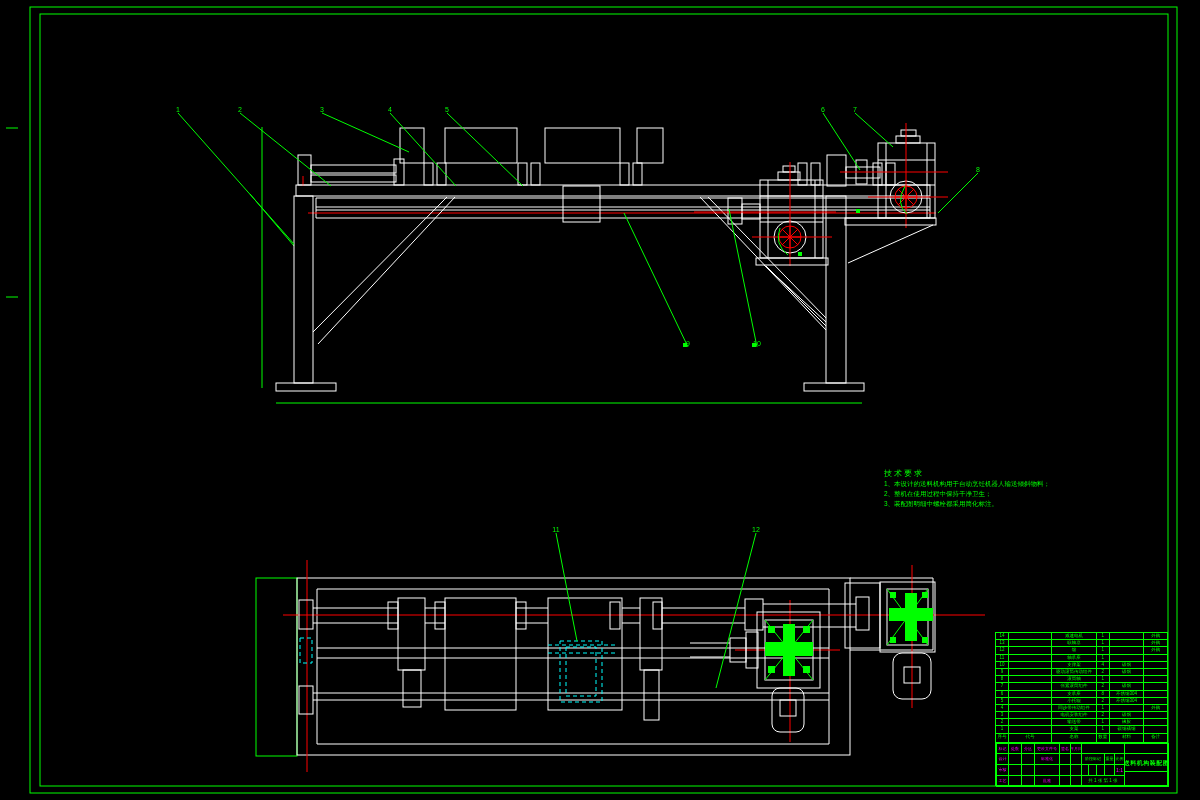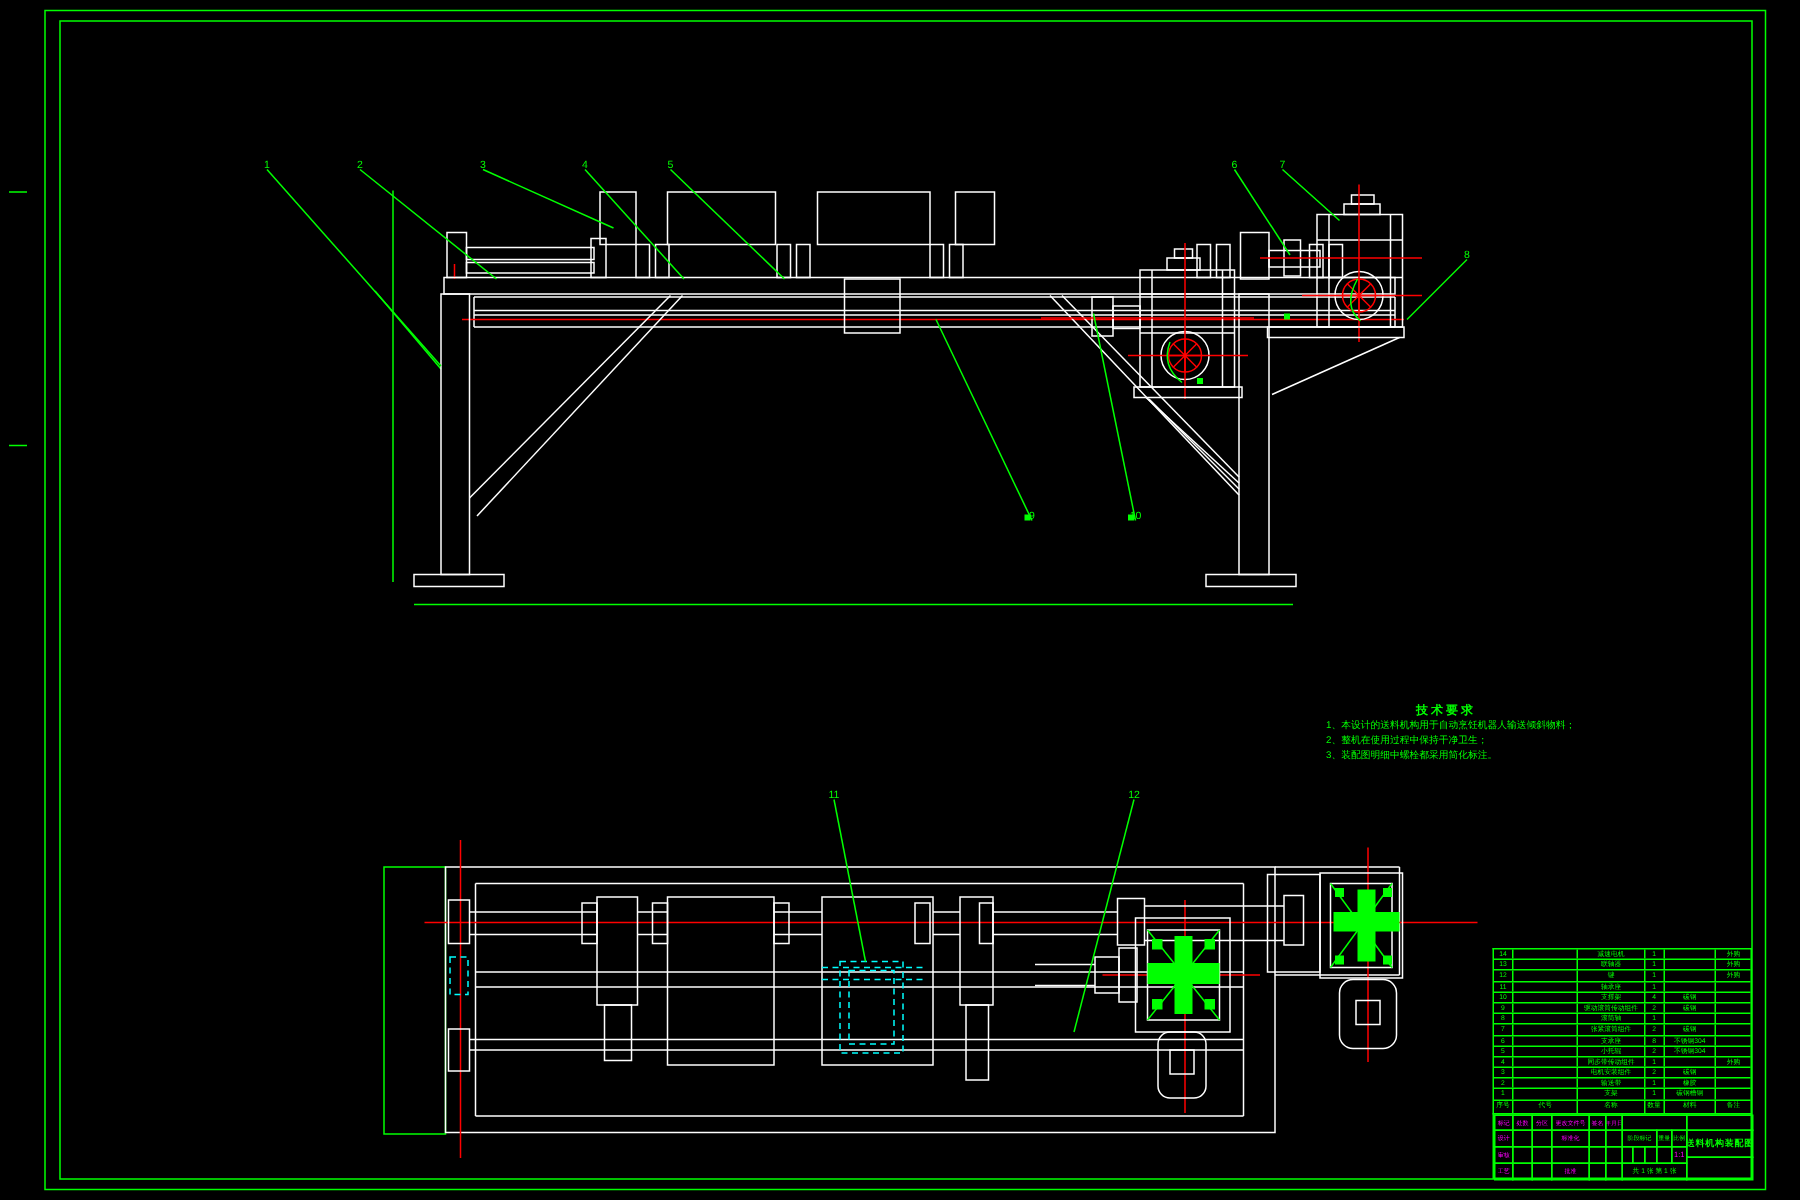--- a/index.html
+++ b/index.html
@@ -5,21 +5,21 @@
   html,body{margin:0;padding:0;background:#000;}
   #sheet{position:relative;width:1200px;height:800px;background:#000;overflow:hidden;
          font-family:"Liberation Sans",sans-serif;}
   #draw{position:absolute;left:0;top:0;}
   .w{stroke:#ffffff;fill:none;stroke-width:1;}
   .g{stroke:#00ff00;fill:none;stroke-width:1;}
   .r{stroke:#ff0000;fill:none;stroke-width:1;}
   .c{stroke:#00ffff;fill:none;stroke-width:1;stroke-dasharray:4 3;}
   .gf{fill:#00ff00;stroke:none;}
   .techreq{position:absolute;left:884px;top:468px;color:#00ff00;width:172px;}
-  .techreq .t{font-size:8px;font-weight:bold;text-align:center;width:160px;letter-spacing:2px;}
+  .techreq .t{font-size:8px;font-weight:normal;width:160px;letter-spacing:2px;}
   .techreq .i{font-size:6.5px;line-height:10px;white-space:nowrap;}
   .bom{position:absolute;left:995px;top:632px;width:173px;color:#00ff00;
        border-left:1px solid #0f0;border-right:1px solid #0f0;border-top:1px solid #0f0;box-sizing:border-box;}
   .bomrow{display:flex;height:7.2px;border-bottom:1px solid #0f0;box-sizing:border-box;}
   .bomrow.h{height:9px;}
   .bomcell{font-size:4.5px;line-height:6px;text-align:center;overflow:hidden;white-space:nowrap;
            border-right:1px solid #0f0;box-sizing:border-box;}
   .bomcell:last-child{border-right:none;}
   .tblock{position:absolute;left:995px;top:742px;width:173px;height:44px;
           border:1px solid #0f0;box-sizing:border-box;color:#ff00ff;}

